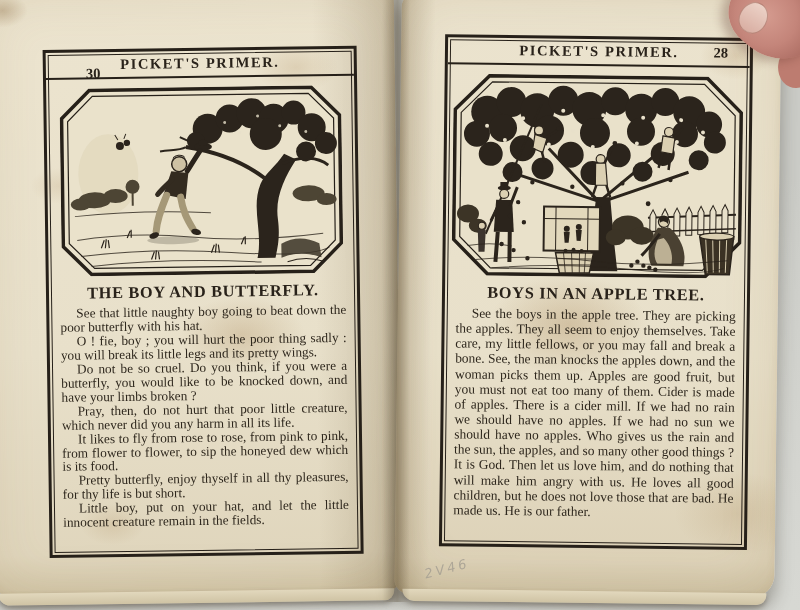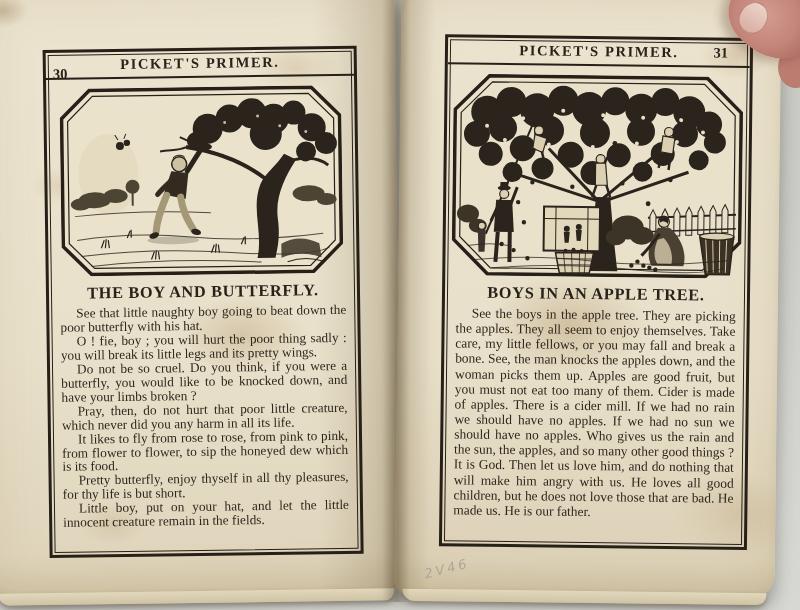--- a/index.html
+++ b/index.html
@@ -30,21 +30,21 @@
       radial-gradient(90px 60px at 90% 86%, rgba(146,104,48,.15), rgba(146,104,48,0) 70%),
       linear-gradient(to right, rgba(100,80,45,.26) 0%, rgba(100,80,45,0) 9%),
       linear-gradient(to bottom, #ebe3ce 0%, #e8e0ca 60%, #ddd2b8 94%, #cfc3a5 100%);}
   .frame{position:absolute;border:3px solid #262019;overflow:hidden;}
   .frame::before{content:"";position:absolute;inset:2px;border:1px solid #262019;pointer-events:none;z-index:3;}
   .frame-left{left:60px;top:58px;width:308px;height:502px;}
   .frame-right{left:44px;top:42px;width:302px;height:506px;}
   .pg-header{position:relative;height:25px;border-bottom:2px solid #262019;
     display:flex;align-items:center;justify-content:center;
     font-weight:bold;font-size:14.5px;letter-spacing:1.6px;color:#29221a;}
-  .pgnum-left{position:absolute;left:7px;letter-spacing:0;margin-top:17px;}
+  .pgnum-left{position:absolute;left:40px;letter-spacing:0;margin-top:17px;}
   .pgnum-right{position:absolute;right:22px;letter-spacing:0;}
   .illo{display:flex;justify-content:center;margin-top:9px;}
   .story-title{margin:7px 0 3px;text-align:center;font-weight:bold;font-size:16.3px;
     letter-spacing:0.7px;color:#29221a;}
   .body-text{padding:0 11px;color:#2e271d;text-align:justify;}
   .body-left{font-size:13.3px;line-height:1.05;}
   .body-right{font-size:13.4px;line-height:1.13;}
   .body-text p{margin:0;text-indent:16px;}
   .gutter-shadow{position:absolute;left:382px;top:0;width:28px;height:602px;z-index:5;pointer-events:none;
     background:linear-gradient(to right, rgba(70,55,30,0), rgba(70,55,30,.22) 40%, rgba(70,55,30,.30) 55%, rgba(70,55,30,0));}
@@ -158,21 +158,21 @@
         <p>Pretty butterfly, enjoy thyself in all thy pleasures, for thy life is but short.</p>
         <p>Little boy, put on your hat, and let the little innocent creature remain in the fields.</p>
       </div>
     </div>
   </div>
 
   <div class="page page-right">
     <div class="frame frame-right">
       <div class="pg-header">
         <span>PICKET'S PRIMER.</span>
-        <span class="pgnum-right">31</span>
+        <span class="pgnum-right">28</span>
       </div>
       <div class="illo">
         <svg width="290" height="202" viewBox="0 0 290 202">
           <path d="M36,2 L254,2 L288,36 L288,166 L254,200 L36,200 L2,166 L2,36 Z" fill="#e9e1ca" stroke="#262019" stroke-width="3.5"></path>
           <path d="M39,8 L251,8 L282,39 L282,163 L251,194 L39,194 L8,163 L8,39 Z" fill="none" stroke="#262019" stroke-width="1.2"></path>
           <g stroke="#2b241c" stroke-width="3" fill="none">
             <path d="M148,128 L96,74 M150,124 L204,78 M146,126 L64,100 M152,126 L236,96"></path>
           </g>
           <g fill="#2b241c">
             <circle cx="34" cy="38" r="16"></circle>

